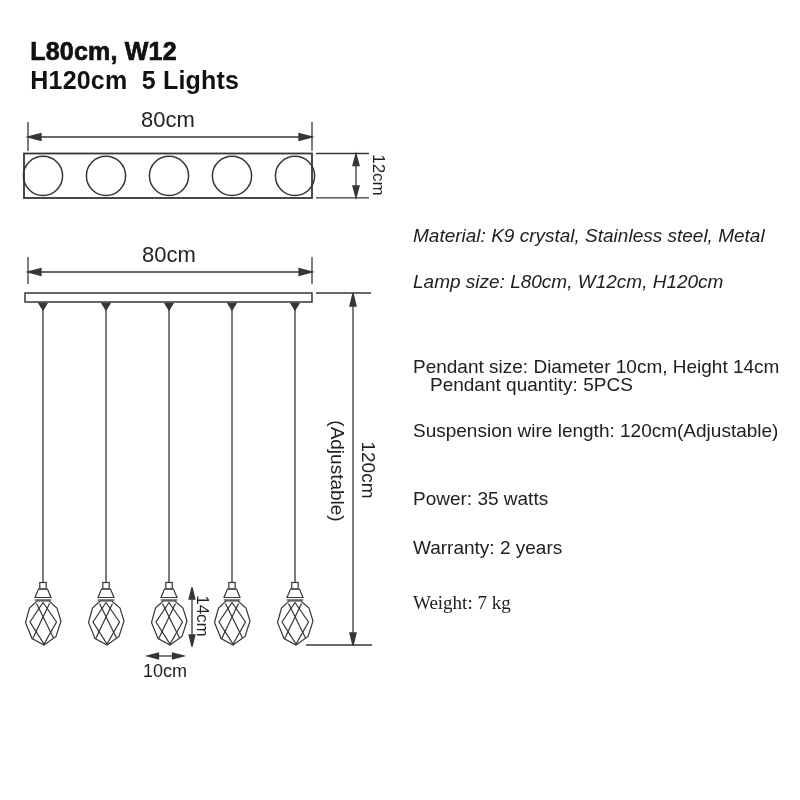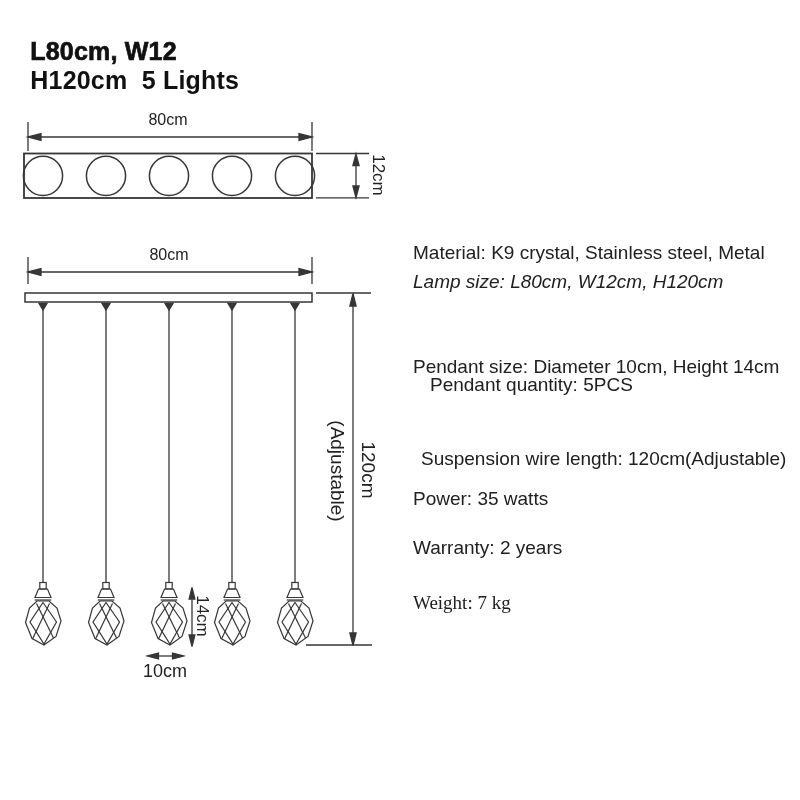--- a/index.html
+++ b/index.html
@@ -27,21 +27,21 @@
   .lbl {
     position: absolute;
     transform: translate(-50%, -50%);
     white-space: nowrap;
     color: #222;
   }
   .lbl.rot { transform: translate(-50%, -50%) rotate(90deg); }
   .fs17 { font-size: 17px; }
   .fs18 { font-size: 18px; }
   .fs19 { font-size: 19px; }
-  .fs20 { font-size: 16px; }
+  .fs20 { font-size: 22px; }
   .spec {
     position: absolute;
     left: 413px;
     font-size: 19px;
     line-height: 21px;
     color: #202020;
     white-space: nowrap;
   }
 </style>
 </head>
@@ -144,21 +144,21 @@
 
 <div class="lbl fs20" style="left:168px; top:120px;">80cm</div>
 <div class="lbl rot fs17" style="left:378px; top:175px;">12cm</div>
 <div class="lbl fs20" style="left:169px; top:255px;">80cm</div>
 <div class="lbl rot fs19" style="left:368px; top:470px;">120cm</div>
 <div class="lbl rot fs19" style="left:337px; top:471px;">(Adjustable)</div>
 <div class="lbl rot fs17" style="left:202px; top:616px;">14cm</div>
 <div class="lbl fs18" style="left:165px; top:671px;">10cm</div>
 
 <div>
-  <div class="spec" style="top:242px;">Material: K9 crystal, Stainless steel, Metal</div>
+  <div class="spec" style="top:225px;font-style:italic;">Material: K9 crystal, Stainless steel, Metal</div>
   <div class="spec" style="top:271px;font-style:italic;">Lamp size: L80cm, W12cm, H120cm</div>
   <div class="spec" style="top:356px;">Pendant size: Diameter 10cm, Height 14cm</div>
   <div class="spec" style="top:374px;margin-left:17px;">Pendant quantity: 5PCS</div>
-  <div class="spec" style="top:448px;margin-left:8px;">Suspension wire length: 120cm(Adjustable)</div>
+  <div class="spec" style="top:420px;">Suspension wire length: 120cm(Adjustable)</div>
   <div class="spec" style="top:488px;">Power: 35 watts</div>
   <div class="spec" style="top:537px;">Warranty: 2 years</div>
   <div class="spec" style="top:592px;font-family:Liberation Serif, serif;">Weight: 7 kg</div>
 </div>
 
 </body></html>

